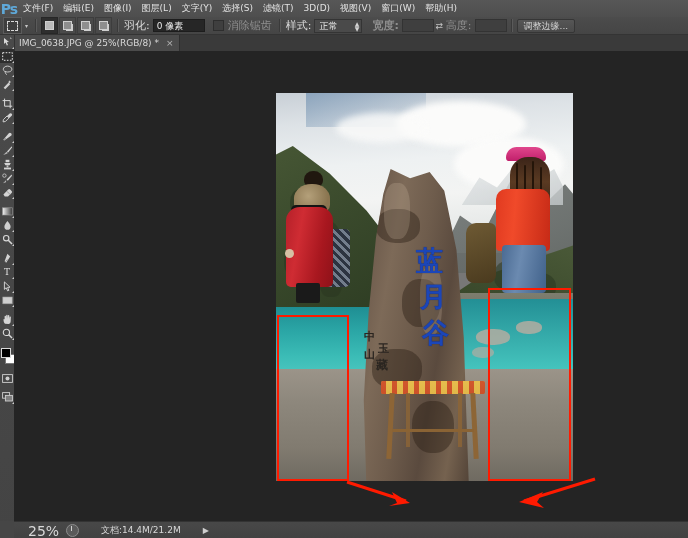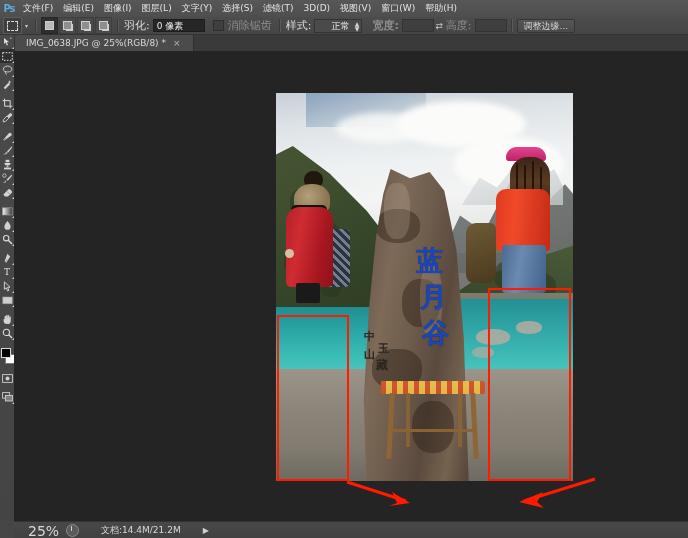--- a/index.html
+++ b/index.html
@@ -6,21 +6,21 @@
   body{width:688px;height:538px;overflow:hidden;
        font-family:"DejaVu Sans","Liberation Sans",sans-serif;
        -webkit-font-smoothing:antialiased;}
   .app{position:relative;width:688px;height:538px;background:#2b2b2b;}
 
   
   .menubar{position:absolute;left:0;top:0;width:688px;height:17px;
            background:linear-gradient(#575757,#4e4e4e);
            border-bottom:1px solid #3a3a3a;display:flex;align-items:center;}
   .ps-logo{width:18px;height:17px;display:flex;align-items:center;
-           justify-content:center;font-size:10px;font-weight:bold;
+           justify-content:center;font-size:14px;font-weight:bold;
            color:#5fa8d8;letter-spacing:-1px;}
   .menuitem{font-size:9px;color:#e2e2e2;padding:0 5px;line-height:17px;
             white-space:nowrap;cursor:default;}
 
   
   .optionsbar{position:absolute;left:0;top:17px;width:688px;height:18px;
               background:linear-gradient(#4c4c4c,#454545);
               border-bottom:1px solid #343434;display:flex;align-items:center;
               padding-left:3px;box-sizing:border-box;}
   .ob-tool{width:17px;height:15px;border:1px solid #5c5c5c;background:#3e3e3e;
@@ -40,35 +40,35 @@
   .ob-label{font-size:11px;color:#dcdcdc;margin:0 3px 0 1px;white-space:nowrap;}
   .ob-label.dim{color:#8e8e8e;}
   .ob-input{height:13px;background:#262626;border:1px solid #1d1d1d;
             color:#e8e8e8;font-size:9px;padding:0 3px;line-height:13px;
             box-sizing:border-box;}
   .ob-input.blank{background:#3f3f3f;border-color:#333;}
   .chk{width:9px;height:9px;background:#3f3f3f;border:1px solid #2e2e2e;
        margin-right:3px;}
   .ob-select{height:14px;background:#4a4a4a;border:1px solid #343434;
              color:#ececec;font-size:9px;padding:0 12px 0 4px;line-height:13px;
-             position:relative;box-sizing:border-box;min-width:48px;text-align:right;}
+             position:relative;box-sizing:border-box;min-width:48px;}
   .ob-select .arrows{position:absolute;right:2px;top:1px;font-size:6px;
                      line-height:5px;color:#d4d4d4;}
   .swapico{width:11px;height:13px;display:flex;align-items:center;
            justify-content:center;color:#c2c2c2;font-size:9px;}
   .ob-button{height:14px;background:linear-gradient(#565656,#4a4a4a);
              border:1px solid #363636;border-radius:2px;color:#d6d6d6;
              font-size:9px;padding:0 6px;line-height:13px;box-sizing:border-box;}
 
   
   .tabstrip{position:absolute;left:14px;top:35px;width:674px;height:16px;
             background:#3a3a3a;border-bottom:1px solid #2b2b2b;}
   .doctab{position:absolute;left:0;top:0;height:16px;background:#4b4b4b;
           border-right:1px solid #303030;display:flex;align-items:center;
-          padding:0 12px;box-sizing:border-box;}
+          padding:0 5px;box-sizing:border-box;}
   .doctab .lbl{font-size:9px;color:#d9d9d9;white-space:nowrap;}
   .doctab .cls{font-size:9px;color:#b5b5b5;margin-left:7px;}
 
   
   .toolbar{position:absolute;left:0;top:35px;width:14px;height:503px;
            background:linear-gradient(#4a4a4a,#444);border-right:1px solid #333;}
   .tool{width:14px;height:14px;display:flex;align-items:center;
         justify-content:center;position:relative;}
   .tool.sel{background:#2e2e2e;}
   .tool svg{display:block;}

